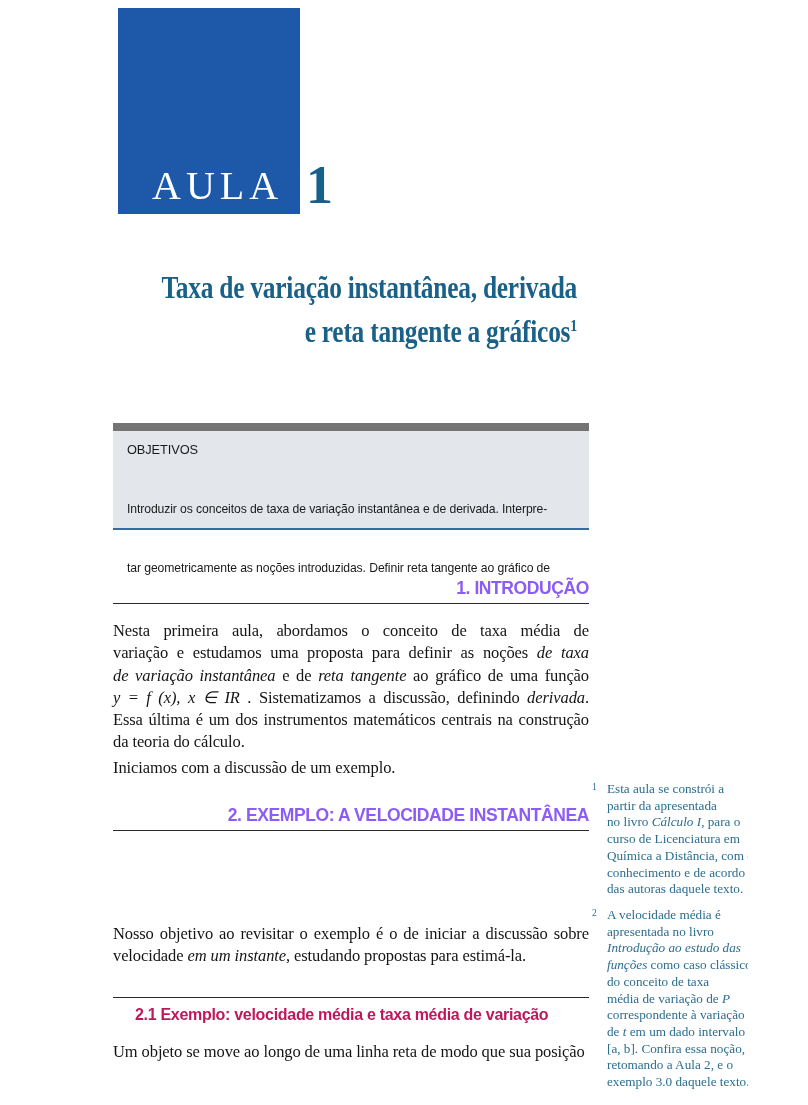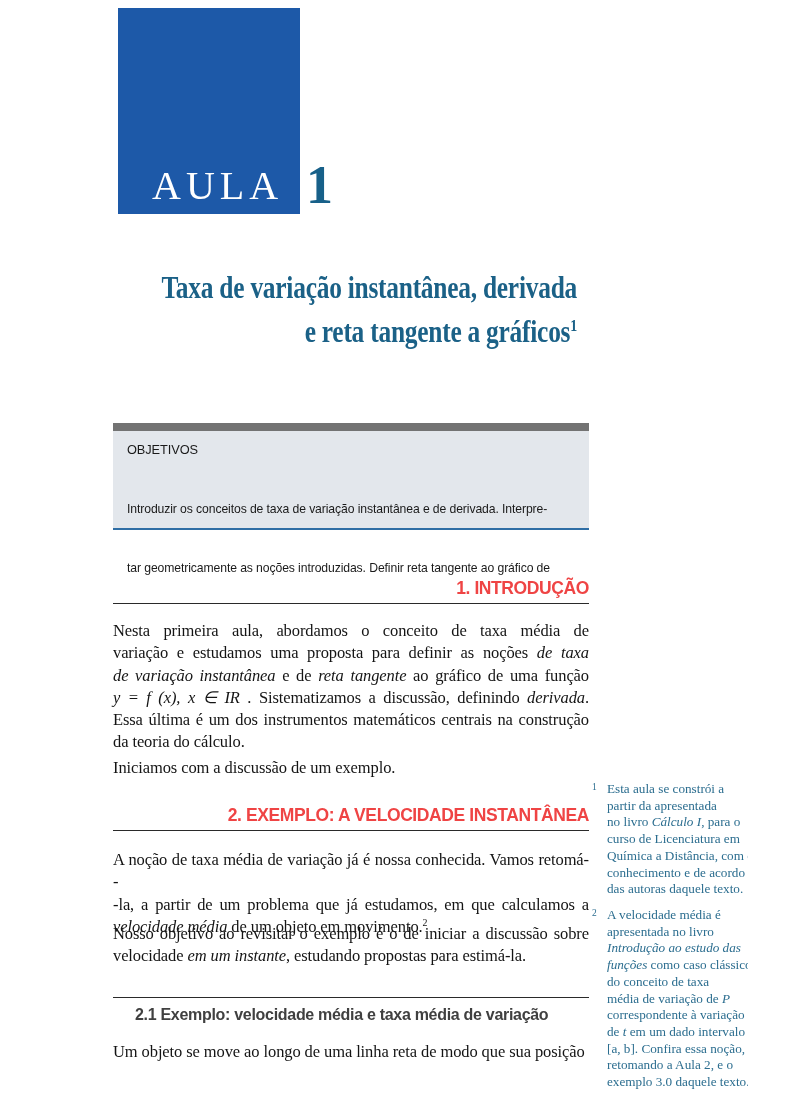--- a/index.html
+++ b/index.html
@@ -55,30 +55,30 @@
   .objetivos-label{margin-bottom:2px;font-size:12.8px;}
   .objetivos-text .ln{min-height:18px;margin-top:41px;}
   .objetivos-text .math{font-size:14px;}
   
   .sec-heading{
     position:absolute;left:113px;width:476px;
     box-sizing:border-box;
     text-align:right;
     font-family:"Liberation Sans",sans-serif;
     font-weight:bold;font-size:17.5px;letter-spacing:-0.4px;
-    color:#ef4444;
+    color:#8b5cf6;
     border-bottom:1.6px solid #2a2a2a;
     padding-bottom:4px;
   }
   .sub-heading{
     position:absolute;left:113px;width:476px;
     box-sizing:border-box;
     font-family:"Liberation Sans",sans-serif;
     font-weight:bold;font-size:16px;letter-spacing:-0.3px;
-    color:#404040;
+    color:#be185d;
     border-top:1.6px solid #2a2a2a;
     padding:8px 0 0 22px;
   }
   
   .para{
     position:absolute;left:113px;width:476px;
     font-family:"Liberation Serif",serif;
     font-size:16.5px;line-height:22.3px;letter-spacing:-0.1px;
     color:#141414;
   }
@@ -133,25 +133,20 @@
       <div class="ln">Essa última é um dos instrumentos matemáticos centrais na construção</div>
       <div class="ln">da teoria do cálculo.</div>
     </div>
 
   <div class="para" style="top:757px;">
       <div class="ln">Iniciamos com a discussão de um exemplo.</div>
     </div>
 
   <div class="sec-heading" style="top:805px;">2. EXEMPLO: A VELOCIDADE INSTANTÂNEA</div>
 
-  <div class="para" style="top:849px;" data-justify="">
-      <div class="ln">A noção de taxa média de variação já é nossa conhecida. Vamos retomá--</div>
-      <div class="ln">-la, a partir de um problema que já estudamos, em que calculamos a</div>
-      <div class="ln"><span class="it">velocidade média</span> de um objeto em movimento.<span class="sup">2</span></div>
-    </div>
 
   <div class="para" style="top:923px;" data-justify="">
       <div class="ln">Nosso objetivo ao revisitar o exemplo é o de iniciar a discussão sobre</div>
       <div class="ln">velocidade <span class="it">em um instante</span>, estudando propostas para estimá-la.</div>
     </div>
 
   <div class="sub-heading" style="top:997px;">2.1 Exemplo: velocidade média e taxa média de variação</div>
 
   <div class="para" style="top:1041px;" data-justify="">
       <div class="ln">Um objeto se move ao longo de uma linha reta de modo que sua posição</div>

